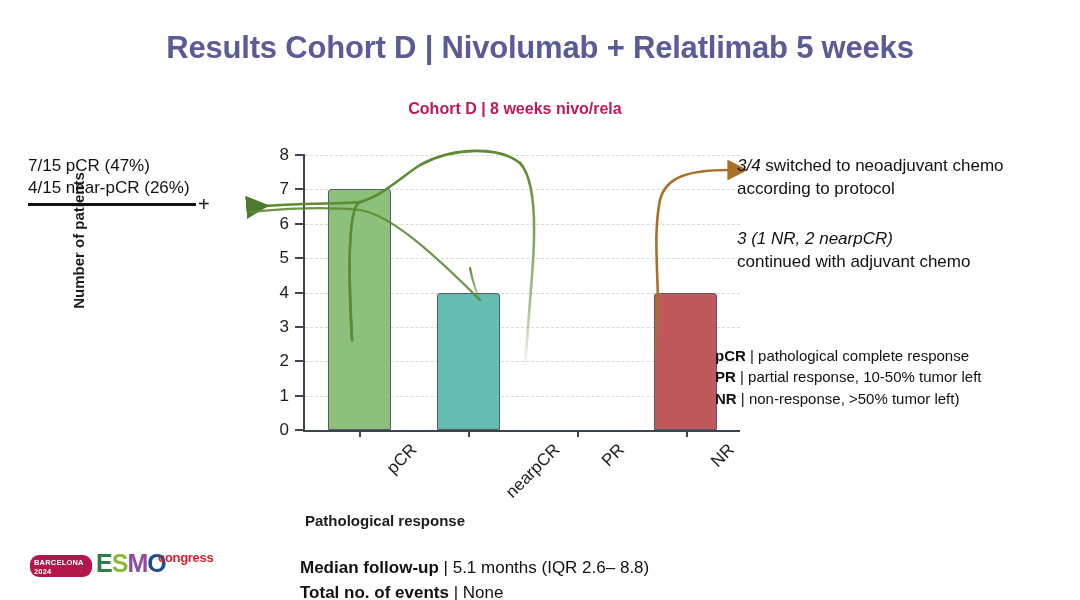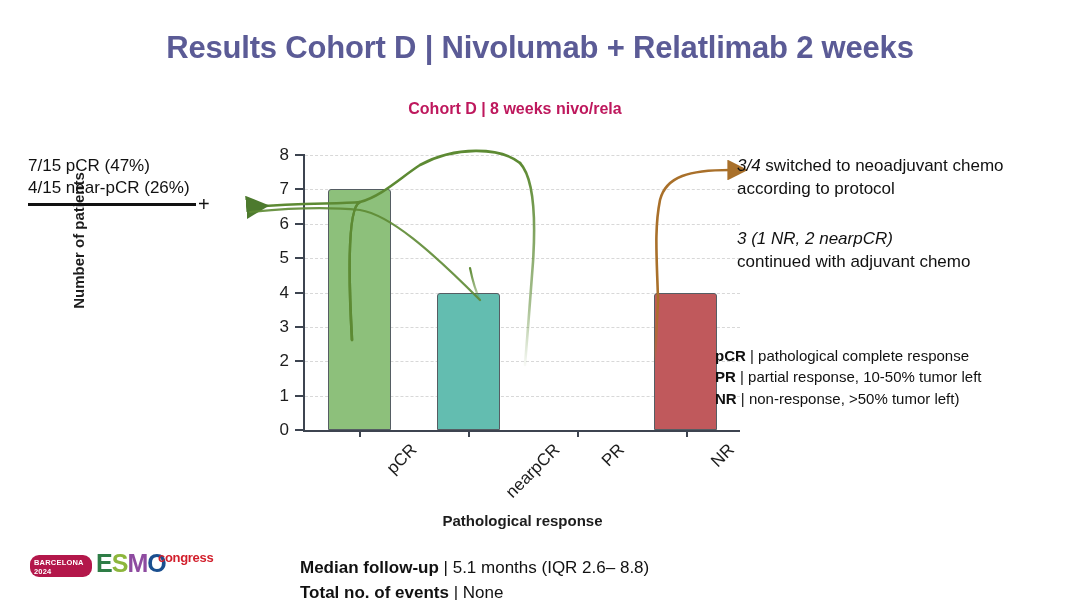--- a/index.html
+++ b/index.html
@@ -50,21 +50,21 @@
   .xtick-label{
     position:absolute;font-size:17px;color:#1d1d1d;white-space:nowrap;
     transform:rotate(-45deg);transform-origin:right top;
   }
   .ylabel{
     position:absolute;left:-12px;top:232px;width:180px;text-align:center;
     font-size:15px;font-weight:bold;color:#1d1d1d;
     transform:rotate(-90deg);transform-origin:center center;
   }
   .xlabel{
-    position:absolute;left:305px;top:512px;width:435px;text-align:center;
+    position:absolute;left:305px;top:512px;width:435px;
     font-size:15px;font-weight:bold;color:#1d1d1d;
   }
   .bar{
     position:absolute;bottom:0;border:1.5px solid #555d63;
     border-radius:3px 3px 0 0;box-sizing:border-box;
   }
 
   
   .left-annot{
     position:absolute;left:28px;top:155px;width:215px;
@@ -119,21 +119,21 @@
     position:absolute;left:128px;top:4px;font-size:13px;font-weight:bold;
     color:#d21e2b;letter-spacing:-0.3px;
   }
   svg.overlay{position:absolute;left:0;top:0;width:1080px;height:600px;pointer-events:none;}
 </style>
 </head>
 <body>
 
 <div id="slide">
 
-  <div class="slide-title">Results Cohort D | Nivolumab + Relatlimab 2 weeks</div>
+  <div class="slide-title">Results Cohort D | Nivolumab + Relatlimab 5 weeks</div>
 
   <div class="chart-title">Cohort D | 8 weeks nivo/rela</div>
 
   <div class="plot-area" id="plot">
       <div class="gridline" style="top: 240.625px;"></div>
       <div class="gridline" style="top: 206.25px;"></div>
       <div class="gridline" style="top: 171.875px;"></div>
       <div class="gridline" style="top: 137.5px;"></div>
       <div class="gridline" style="top: 103.125px;"></div>
       <div class="gridline" style="top: 68.75px;"></div>

